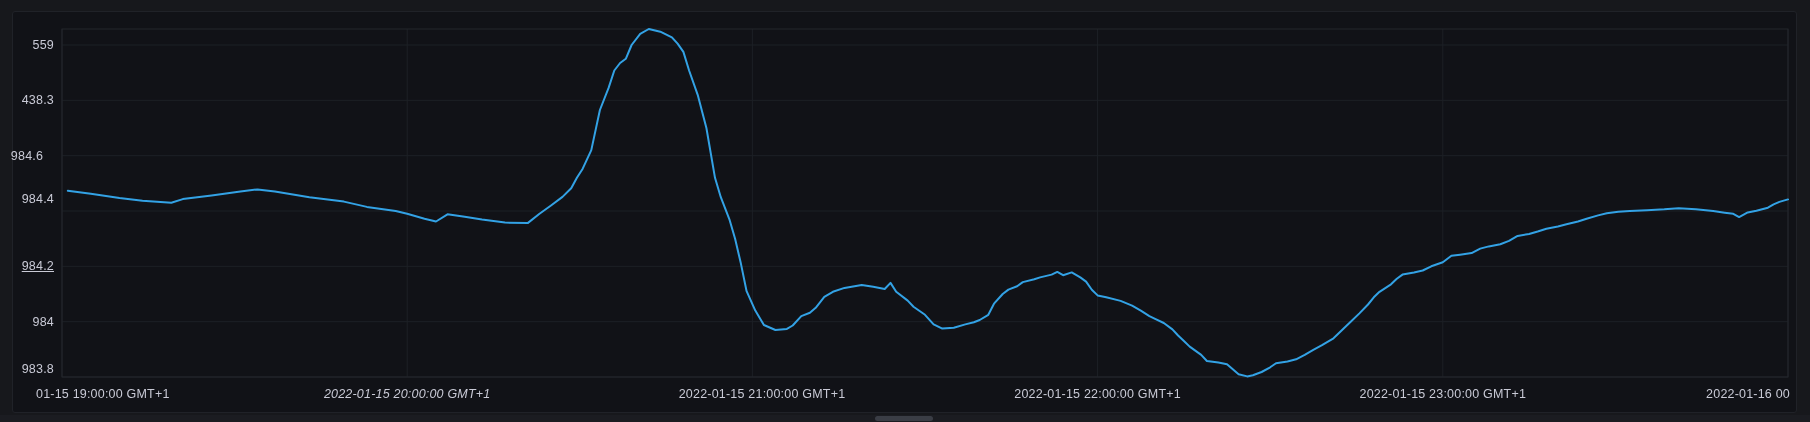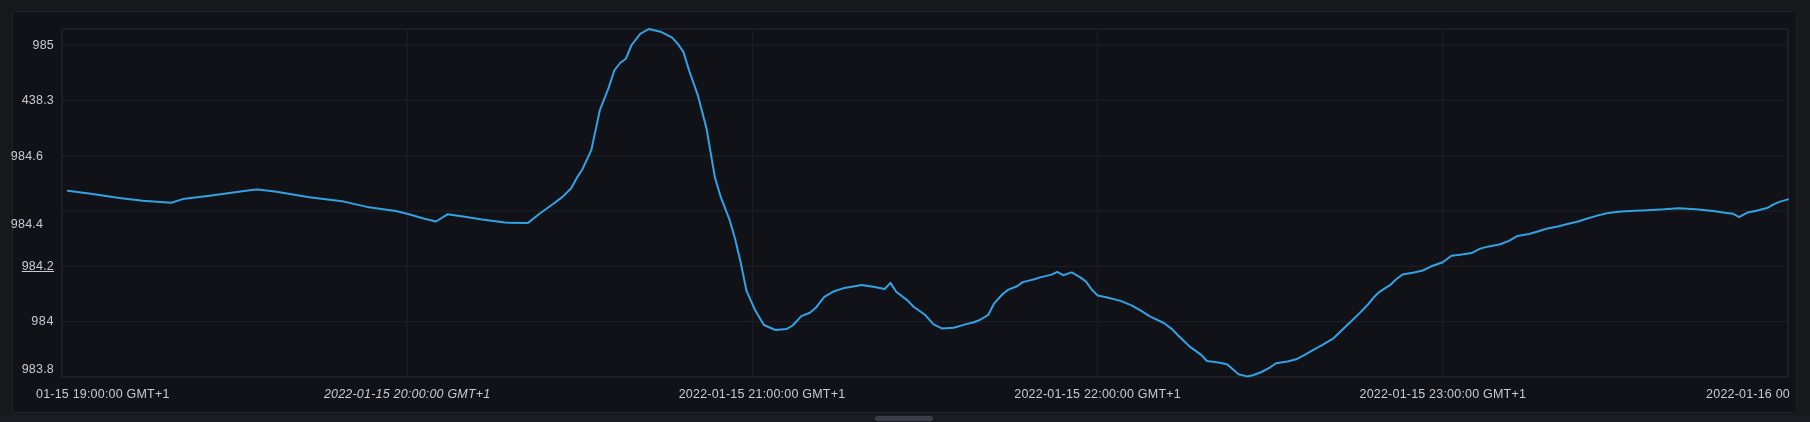--- a/index.html
+++ b/index.html
@@ -36,26 +36,26 @@
         <line x1="407.2" x2="407.2" y1="29" y2="377" stroke="#1d2026"></line>
         <line x1="752.4" x2="752.4" y1="29" y2="377" stroke="#1d2026"></line>
         <line x1="1097.6" x2="1097.6" y1="29" y2="377" stroke="#1d2026"></line>
         <line x1="1442.8" x2="1442.8" y1="29" y2="377" stroke="#1d2026"></line>
         <line x1="1788" x2="1788" y1="29" y2="377" stroke="#1d2026"></line>
       </g>
     <rect x="62" y="29" width="1726" height="348" fill="none" stroke="#24272d" stroke-width="1"></rect>
     <path fill="none" stroke-width="2" stroke-linejoin="round" stroke-linecap="round" stroke="#33a2e5" d="M67.8 190.8L90.8 193.8L119.5 198.0L142.5 200.8L171.3 202.7L182.8 199.1L211.6 195.5L240.4 191.6L257.6 189.4L274.9 191.6L309.4 197.2L343.9 201.6L366.9 206.9L395.7 211.0L407.2 213.8L424.5 218.7L436.0 221.5L447.5 214.3L464.7 216.8L482.0 219.6L505.0 222.6L528.0 222.9L539.5 213.8L551.0 205.5L562.5 196.9L571.2 188.3L576.9 177.8L582.7 168.7L591.3 150.1L599.9 110.0L608.6 87.9L614.3 70.5L620.1 63.0L625.8 58.8L631.6 45.0L640.2 33.9L648.8 29.0L660.3 31.7L671.9 37.3L677.6 43.6L683.4 51.9L689.1 70.5L697.7 94.8L706.4 128.0L715.0 177.8L720.8 197.2L729.4 219.3L735.1 238.7L740.9 263.6L746.6 291.2L755.3 310.6L763.9 325.0L775.4 330.0L786.9 328.9L792.7 325.5L801.3 316.1L809.9 312.8L815.7 307.8L824.3 296.8L832.9 291.8L844.5 287.9L861.7 285.1L873.2 286.8L884.7 289.0L890.5 282.9L896.2 291.8L907.7 300.6L913.5 306.7L925.0 314.8L933.6 324.4L942.3 328.6L953.8 327.8L965.3 324.4L973.9 322.2L979.7 320.0L988.3 314.8L994.0 303.7L1002.7 294.0L1008.4 289.6L1017.1 286.3L1022.8 282.1L1034.3 279.3L1040.1 277.4L1051.6 274.6L1057.3 271.9L1063.1 275.2L1071.7 272.4L1080.3 277.4L1086.1 281.6L1091.8 289.8L1097.6 295.4L1106.2 297.3L1120.6 300.9L1132.1 305.6L1140.8 310.6L1149.4 316.1L1155.1 318.9L1163.8 323.0L1172.4 329.4L1178.1 335.5L1183.9 341.0L1189.7 346.6L1201.2 354.9L1206.9 361.0L1218.4 362.6L1227.0 364.3L1232.8 369.3L1238.6 374.2L1247.2 376.4L1252.9 375.3L1261.6 372.0L1270.2 367.3L1276.0 363.2L1287.5 361.5L1296.1 359.3L1304.7 354.9L1313.3 349.9L1322.0 345.2L1333.5 338.3L1342.1 330.0L1350.7 321.7L1359.4 313.4L1368.0 304.5L1373.8 297.3L1379.5 291.8L1391.0 284.3L1396.8 278.8L1402.5 274.6L1414.0 272.4L1422.7 270.5L1431.3 266.3L1442.8 262.2L1451.4 255.8L1460.1 254.7L1471.6 253.1L1480.2 248.6L1488.8 246.4L1500.3 244.2L1509.0 240.9L1517.6 235.9L1529.1 234.0L1537.7 231.5L1546.4 228.7L1557.9 226.5L1566.5 224.3L1578.0 221.5L1586.6 218.7L1598.1 215.4L1606.8 213.2L1618.3 211.8L1629.8 211.0L1647.0 210.2L1664.3 209.3L1678.7 208.2L1695.9 209.3L1713.2 211.0L1724.7 212.7L1733.3 213.8L1739.1 217.1L1747.7 212.4L1756.4 210.7L1767.9 207.7L1773.6 204.4L1779.4 201.9L1788.0 199.4"></path>
   </svg>
 
-  <div class="y-tick" style="top: 37px;">985</div>
+  <div class="y-tick" style="top: 37px;">559</div>
   <div class="y-tick" style="top: 92.3333px;">438.3</div>
   <div class="y-tick" style="top: 147.667px; text-align: center;">984.6</div>
-  <div class="y-tick" style="top: 216px; text-align: center;">984.4</div>
+  <div class="y-tick" style="top: 191px;">984.4</div>
   <div class="y-tick" style="top: 258.333px; text-decoration: underline;">984.2</div>
-  <div class="y-tick" style="top: 313.667px; font-family: Liberation Mono, monospace;">984</div>
+  <div class="y-tick" style="top: 313.667px;">984</div>
   <div class="y-tick" style="top: 361px;">983.8</div>
 
   <div class="x-tick" style="left: 22px; margin-left: 14px;">01-15 19:00:00 GMT+1</div>
   <div class="x-tick" style="left: 407.2px; transform: translateX(-50%); font-style: italic;">2022-01-15 20:00:00 GMT+1</div>
   <div class="x-tick" style="left: 762px; transform: translateX(-50%); text-align: right;">2022-01-15 21:00:00 GMT+1</div>
   <div class="x-tick" style="left: 1097.6px; transform: translateX(-50%);">2022-01-15 22:00:00 GMT+1</div>
   <div class="x-tick" style="left: 1442.8px; transform: translateX(-50%);">2022-01-15 23:00:00 GMT+1</div>
   <div class="x-tick" style="left: 1790px; transform: translateX(-100%);">2022-01-16 00</div>
 
   <div class="hscroll-track">

